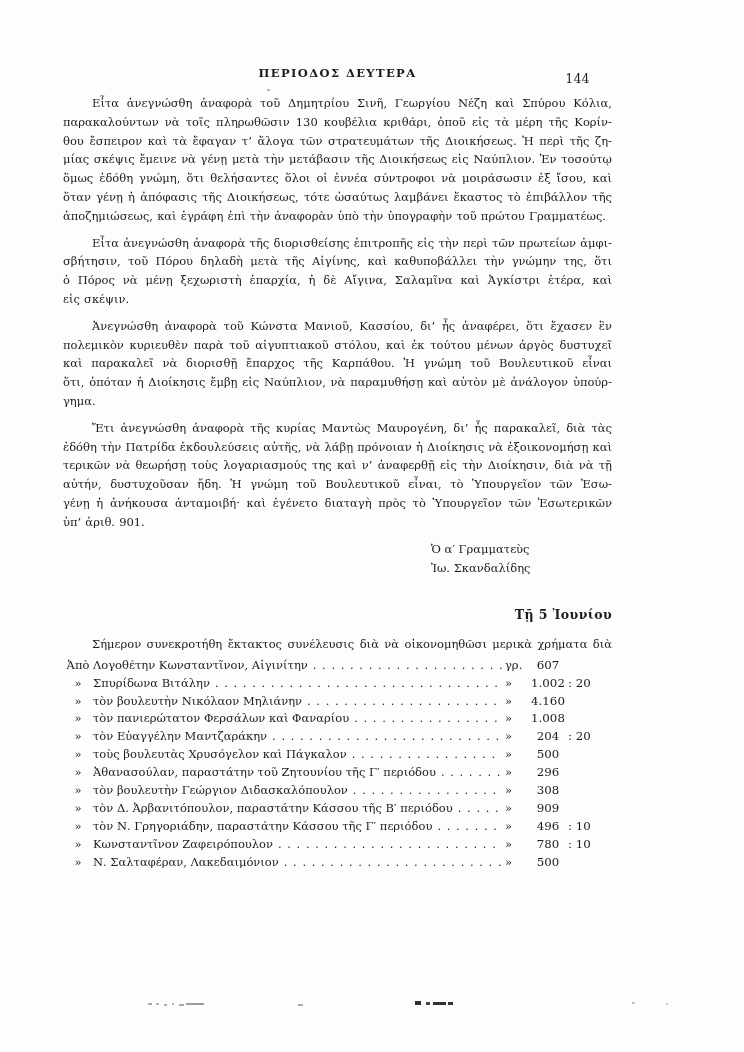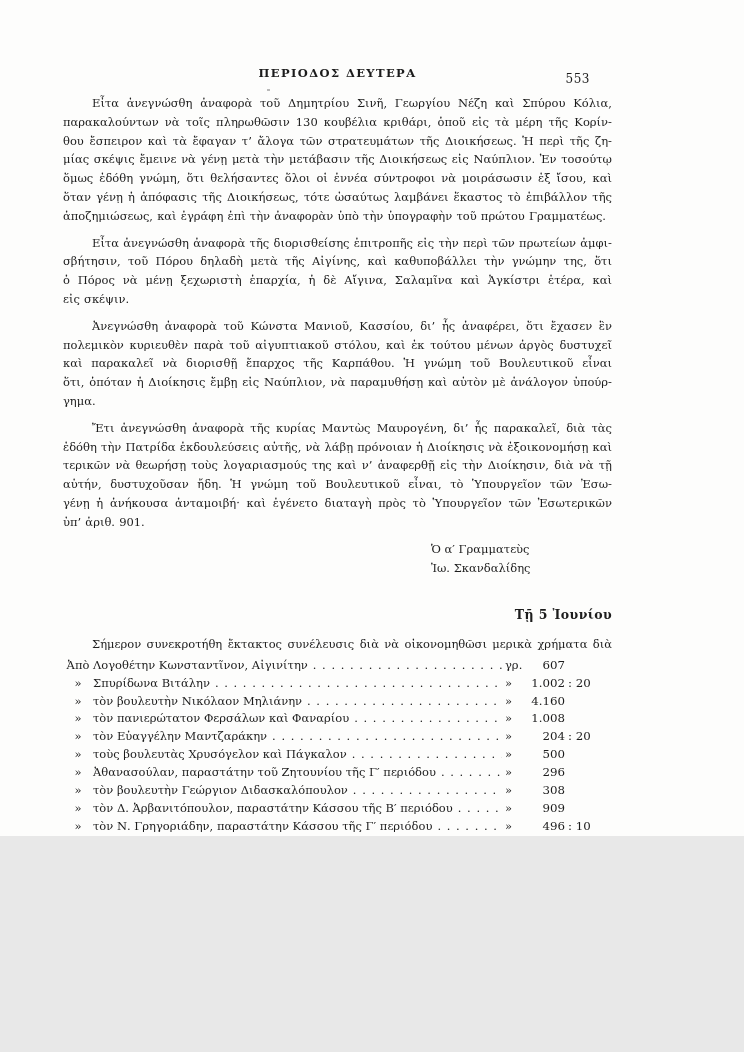--- a/index.html
+++ b/index.html
@@ -1,17 +1,17 @@
 <!DOCTYPE html>
 <html><head>
 <meta charset="utf-8">
 <style>
   html,body { margin:0; padding:0; background:#e8e8e8; }
   .page {
-    position:relative; width:744px; height:836px; margin:0 auto;
+    position:relative; width:744px; height:1052px; margin:0 auto;
     background:#fdfdfc; color:#1c1c1c;
     font-family:"DejaVu Serif", serif; font-size:11.5px;
     overflow:hidden;
   }
   .content { position:absolute; left:63px; top:66px; width:549px; }
 
   
   .pageheader { position:relative; height:16px; }
   .pageheader .title {
     text-align:center; font-weight:700; font-size:11.5px; letter-spacing:1.4px;
@@ -46,35 +46,35 @@
   .ledger { margin-top:3px; }
   .lrow { display:flex; align-items:baseline; height:17.9px; line-height:17.9px; overflow:hidden; }
   .l-marker { flex:none; width:30px; text-align:center; }
   .l-name { flex:none; padding-right:5px; white-space:nowrap; }
   .l-dots { flex:1; overflow:hidden; white-space:nowrap; }
   .l-dots::after {
     content:". . . . . . . . . . . . . . . . . . . . . . . . . . . . . . . . . . . . . . . . . . . . . . . . . . . . . . . . . . . . . . . . . . . .";
     letter-spacing:1px;
   }
   .l-unit { flex:none; width:26px; padding-left:3px; }
-  .l-amount { flex:none; width:34px; text-align:right; font-size:11.8px; }
+  .l-amount { flex:none; width:34px; text-align:center; font-size:11.8px; }
   .l-frac { flex:none; width:44px; padding-left:3px; font-size:11.8px; }
 
   
   .artifact { position:absolute; }
 </style>
 </head>
 <body>
 
 <div class="page">
   <div class="content">
 
     <div class="pageheader">
       <div class="title">ΠΕΡΙΟΔΟΣ ΔΕΥΤΕΡΑ</div>
-      <div class="pagenum">553</div>
+      <div class="pagenum">144</div>
     </div>
 
     <div class="bodytext">
         <div class="para">
           <div class="line first">Εἶτα ἀνεγνώσθη ἀναφορὰ τοῦ Δημητρίου Σινῆ, Γεωργίου Νέζη καὶ Σπύρου Κόλια,</div>
           <div class="line">παρακαλούντων νὰ τοῖς πληρωθῶσιν 130 κουβέλια κριθάρι, ὁποῦ εἰς τὰ μέρη τῆς Κορίν-</div>
           <div class="line">θου ἔσπειρον καὶ τὰ ἔφαγαν τ’ ἄλογα τῶν στρατευμάτων τῆς Διοικήσεως. Ἡ περὶ τῆς ζη-</div>
           <div class="line">μίας σκέψις ἔμεινε νὰ γένῃ μετὰ τὴν μετάβασιν τῆς Διοικήσεως εἰς Ναύπλιον. Ἐν τοσούτῳ</div>
           <div class="line">ὅμως ἐδόθη γνώμη, ὅτι θελήσαντες ὅλοι οἱ ἐννέα σύντροφοι νὰ μοιράσωσιν ἐξ ἴσου, καὶ</div>
           <div class="line">ὅταν γένῃ ἡ ἀπόφασις τῆς Διοικήσεως, τότε ὡσαύτως λαμβάνει ἕκαστος τὸ ἐπιβάλλον τῆς</div>

